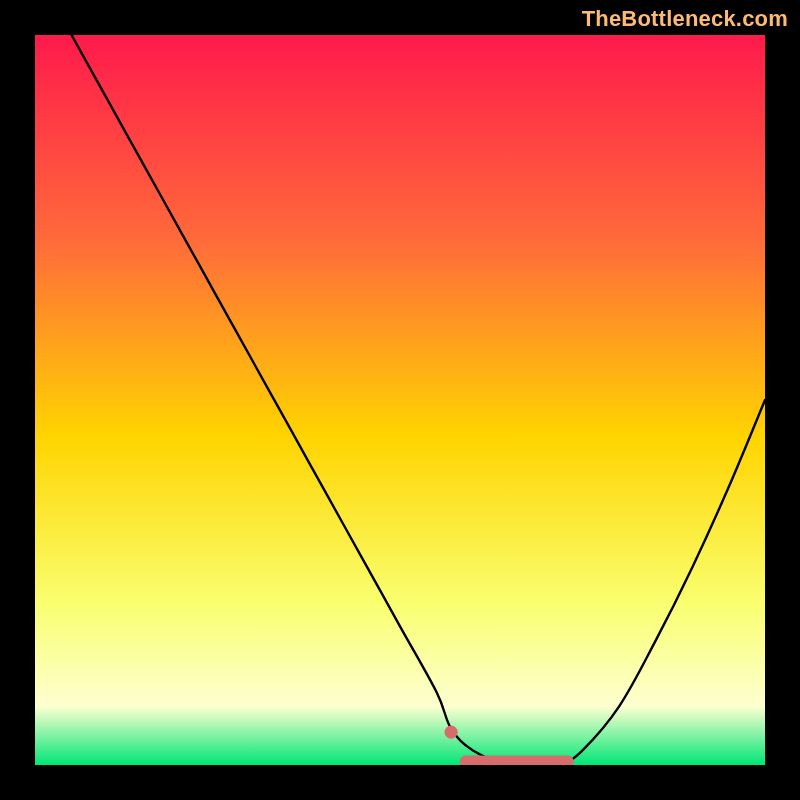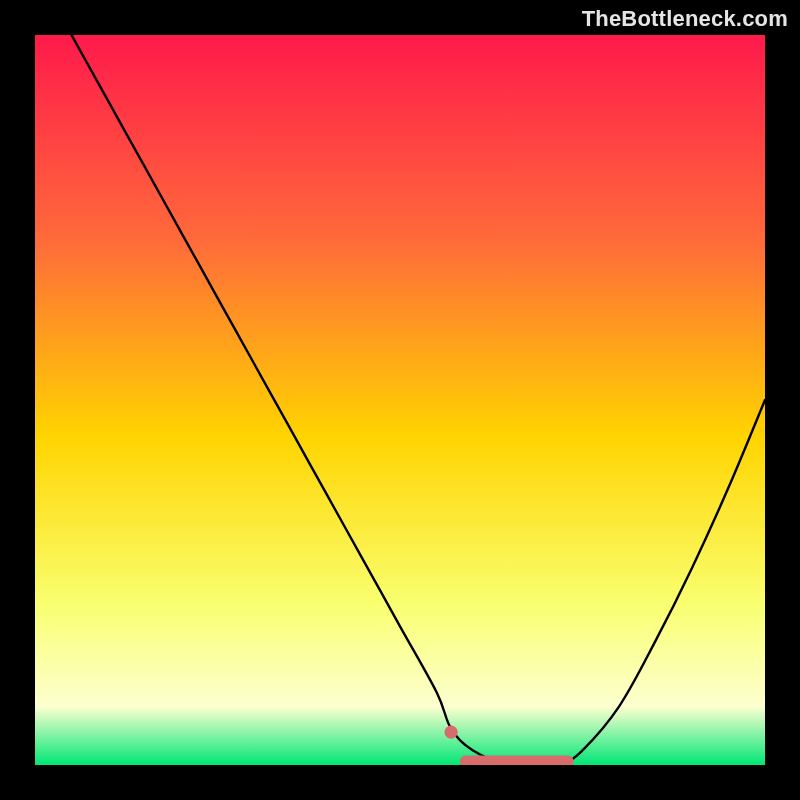--- a/index.html
+++ b/index.html
@@ -33,21 +33,21 @@
     width: 100%;
     height: 100%;
   }
   .watermark {
     position: absolute;
     top: 6px;
     right: 12px;
     font-family: Arial, Helvetica, sans-serif;
     font-size: 22px;
     font-weight: 600;
-    color: #e5e5e5;
+    color: #fdba74;
     letter-spacing: 0.2px;
   }
   svg.curve {
     position: absolute;
     left: 0;
     top: 0;
     width: 730px;
     height: 730px;
     overflow: visible;
   }

